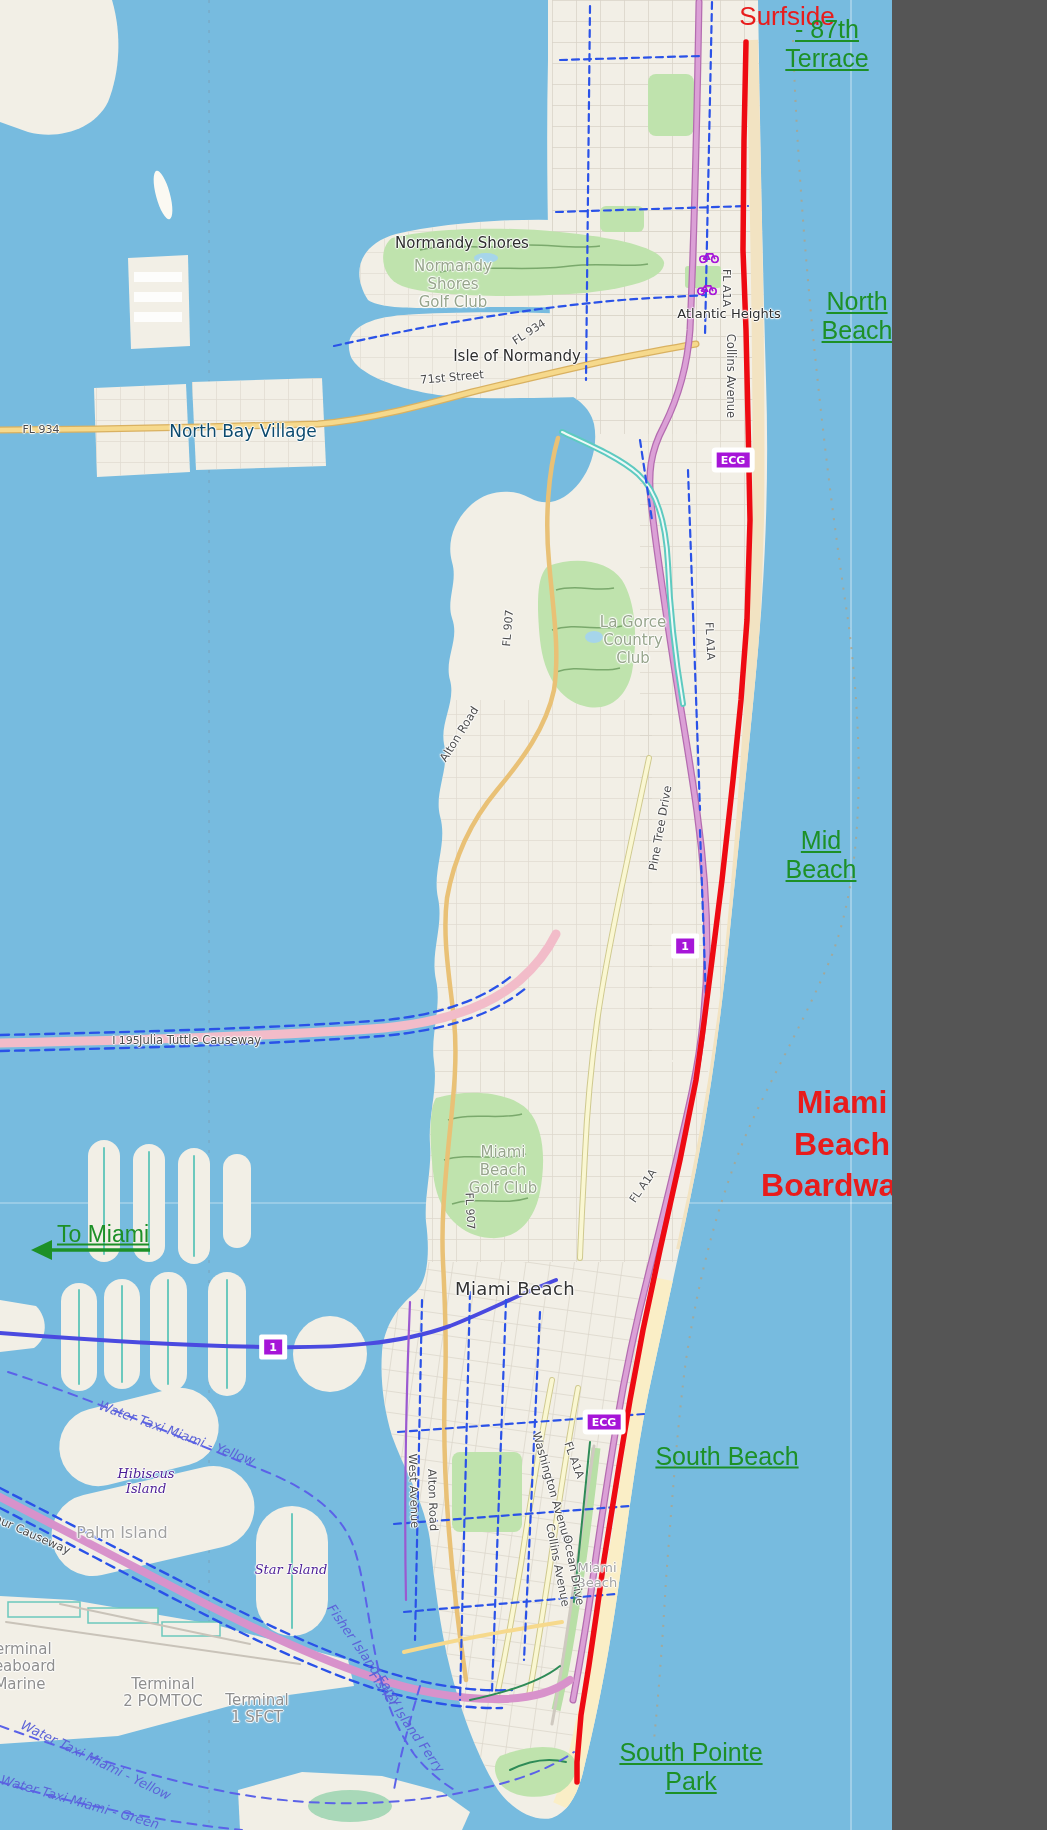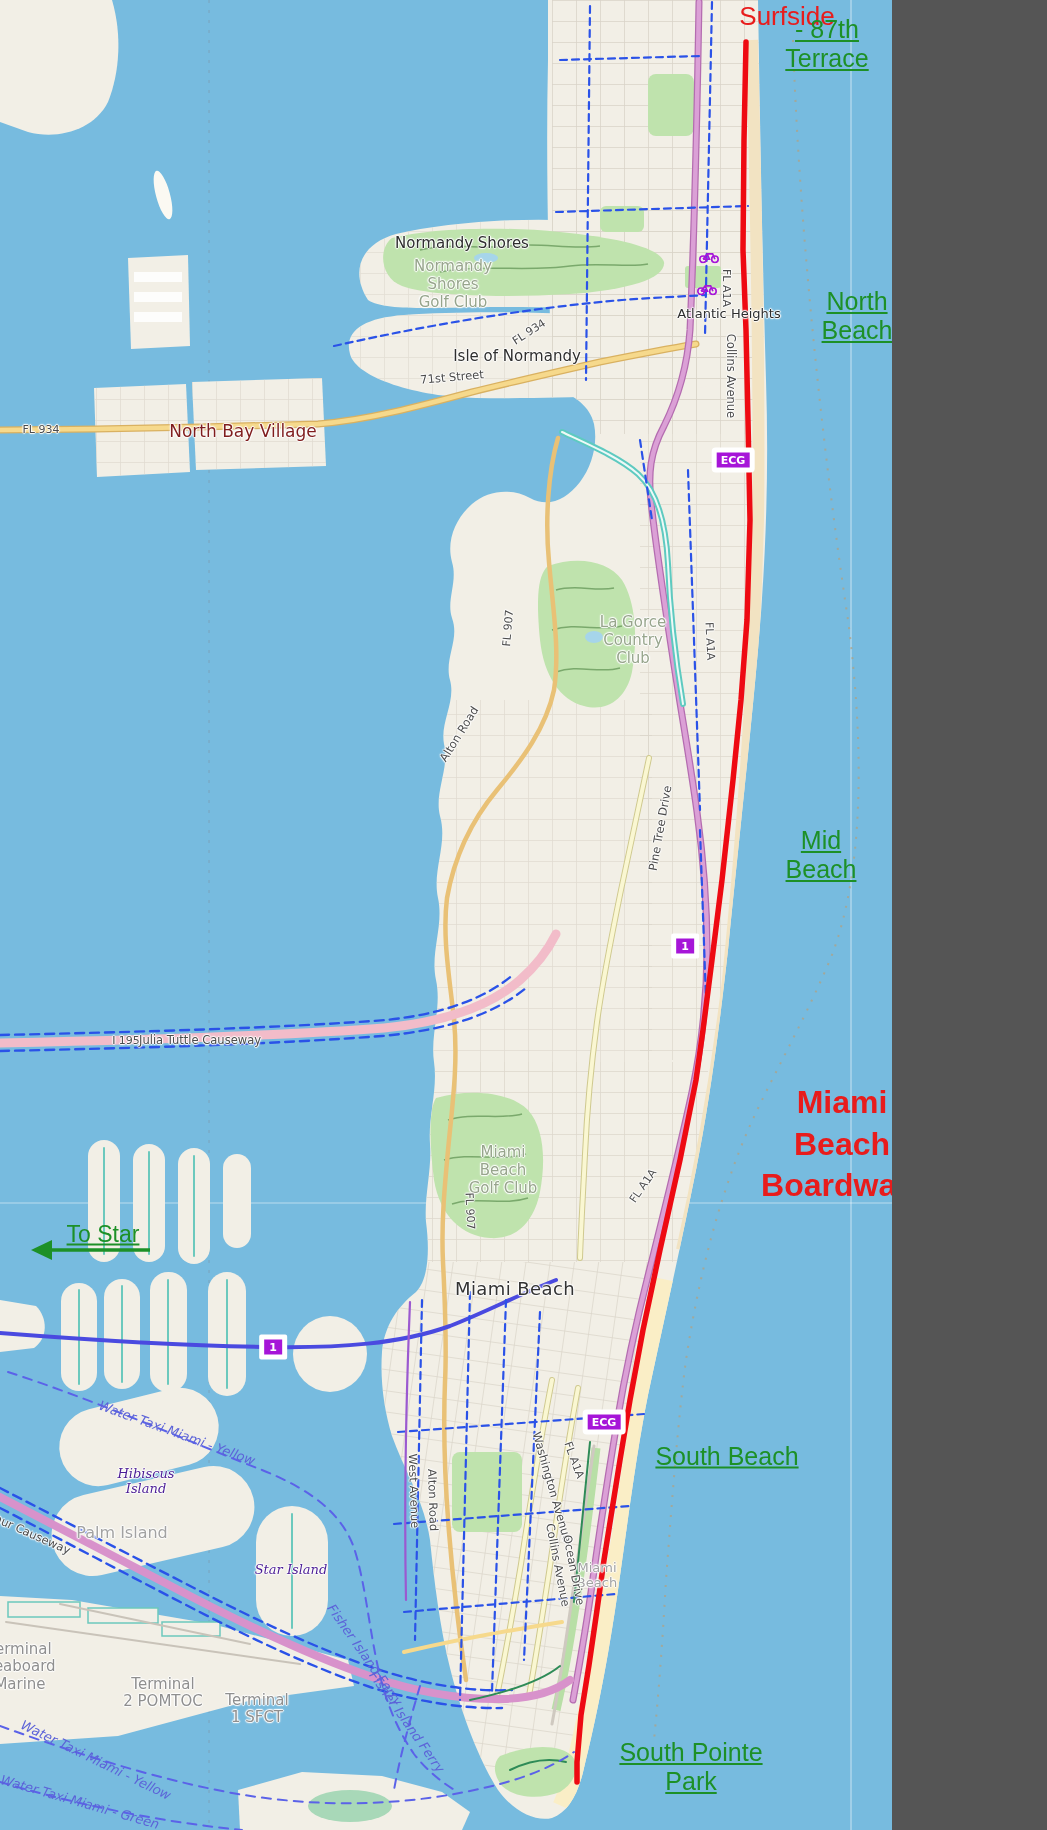--- a/index.html
+++ b/index.html
@@ -7,21 +7,21 @@
     background:var(--water,#77bbdf);font-family:"DejaVu Sans",sans-serif;}
   #base-svg{position:absolute;left:0;top:0;}
   #label-layer,#badge-layer,#icon-layer{position:absolute;left:0;top:0;width:100%;height:100%;pointer-events:none;}
   .lbl{position:absolute;white-space:pre-line;text-align:center;line-height:1.15;transform:translate(-50%,-50%);}
   .halo{text-shadow:-1px 0 1px #fff,1px 0 1px #fff,0 -1px 1px #fff,0 1px 1px #fff,0 0 3px #fff;}
   .ann-red{font:26px "Liberation Sans",sans-serif;color:var(--annotation_red,#e81c1c);}
   .ann-red-big{font:bold 32px "Liberation Sans",sans-serif;line-height:1.3;color:var(--annotation_red,#e60f0f);}
   .ann-green{font:25px "Liberation Sans",sans-serif;color:var(--annotation_green,#1d9027);text-decoration:underline;}
   .city{font:18px "DejaVu Sans",sans-serif;color:#333;letter-spacing:.4px;}
   .place{font:15px "DejaVu Sans",sans-serif;color:#2e2e2e;}
-  .place-lg{font:17px "DejaVu Sans",sans-serif;color:#7f1d1d;}
+  .place-lg{font:17px "DejaVu Sans",sans-serif;color:#0c4a6e;}
   .place-sm{font:13px "DejaVu Sans",sans-serif;color:#2e2e2e;}
   .golf{font:15px "DejaVu Sans",sans-serif;color:#97a58c;line-height:1.2;}
   .island{font:italic 13px "DejaVu Serif",serif;color:#4c1d95;}
   .suburb-faint{font:16px "DejaVu Sans",sans-serif;color:#a2a2a2;text-align:center;}
   .terminal{font:15px "DejaVu Sans",sans-serif;color:#8f8f8f;line-height:1.15;}
   .road{font:11.5px "DejaVu Sans",sans-serif;color:#4c4c4c;}
   .ref{font:11px "DejaVu Sans",sans-serif;color:#4c4c4c;}
   .water-route{font:italic 13px "DejaVu Sans",sans-serif;color:#5c63d8;}
   .badge{position:absolute;transform:translate(-50%,-50%);background:var(--badge_purple,#a615d8);
     color:#fff;font:bold 11px "DejaVu Sans",sans-serif;border:5px solid #ffffff;line-height:1;}
@@ -223,21 +223,21 @@
   </g>
 </svg>
 
 <div id="label-layer">
       <div class="lbl ann-red" style="left: 787px; top: 16px; transform: translate(-50%, -50%) rotate(0deg);">Surfside</div>
       <div class="lbl ann-green" style="left: 827px; top: 44px; transform: translate(-50%, -50%) rotate(0deg);">- 87th Terrace</div>
       <div class="lbl ann-green" style="left: 857px; top: 316px; transform: translate(-50%, -50%) rotate(0deg);">North Beach</div>
       <div class="lbl ann-green" style="left: 821px; top: 855px; transform: translate(-50%, -50%) rotate(0deg);">Mid Beach</div>
       <div class="lbl ann-red-big" style="left: 842px; top: 1144px; transform: translate(-50%, -50%) rotate(0deg);">Miami Beach
 Boardwalk</div>
-      <div class="lbl ann-green" style="left: 103px; top: 1234px; font-size: 23px; transform: translate(-50%, -50%) rotate(0deg);">To Star</div>
+      <div class="lbl ann-green" style="left: 103px; top: 1234px; font-size: 23px; transform: translate(-50%, -50%) rotate(0deg);">To Miami</div>
       <div class="lbl ann-green" style="left: 727px; top: 1456px; transform: translate(-50%, -50%) rotate(0deg);">South Beach</div>
       <div class="lbl ann-green" style="left: 691px; top: 1767px; transform: translate(-50%, -50%) rotate(0deg);">South Pointe Park</div>
       <div class="lbl place halo" style="left: 462px; top: 243px; transform: translate(-50%, -50%) rotate(0deg);">Normandy Shores</div>
       <div class="lbl golf halo" style="left: 453px; top: 284px; transform: translate(-50%, -50%) rotate(0deg);">Normandy
 Shores
 Golf Club</div>
       <div class="lbl place halo" style="left: 517px; top: 356px; transform: translate(-50%, -50%) rotate(0deg);">Isle of Normandy</div>
       <div class="lbl place-lg halo" style="left: 243px; top: 431px; transform: translate(-50%, -50%) rotate(0deg);">North Bay Village</div>
       <div class="lbl place-sm halo" style="left: 729px; top: 313px; transform: translate(-50%, -50%) rotate(0deg);">Atlantic Heights</div>
       <div class="lbl city halo" style="left: 515px; top: 1288px; transform: translate(-50%, -50%) rotate(0deg);">Miami Beach</div>

